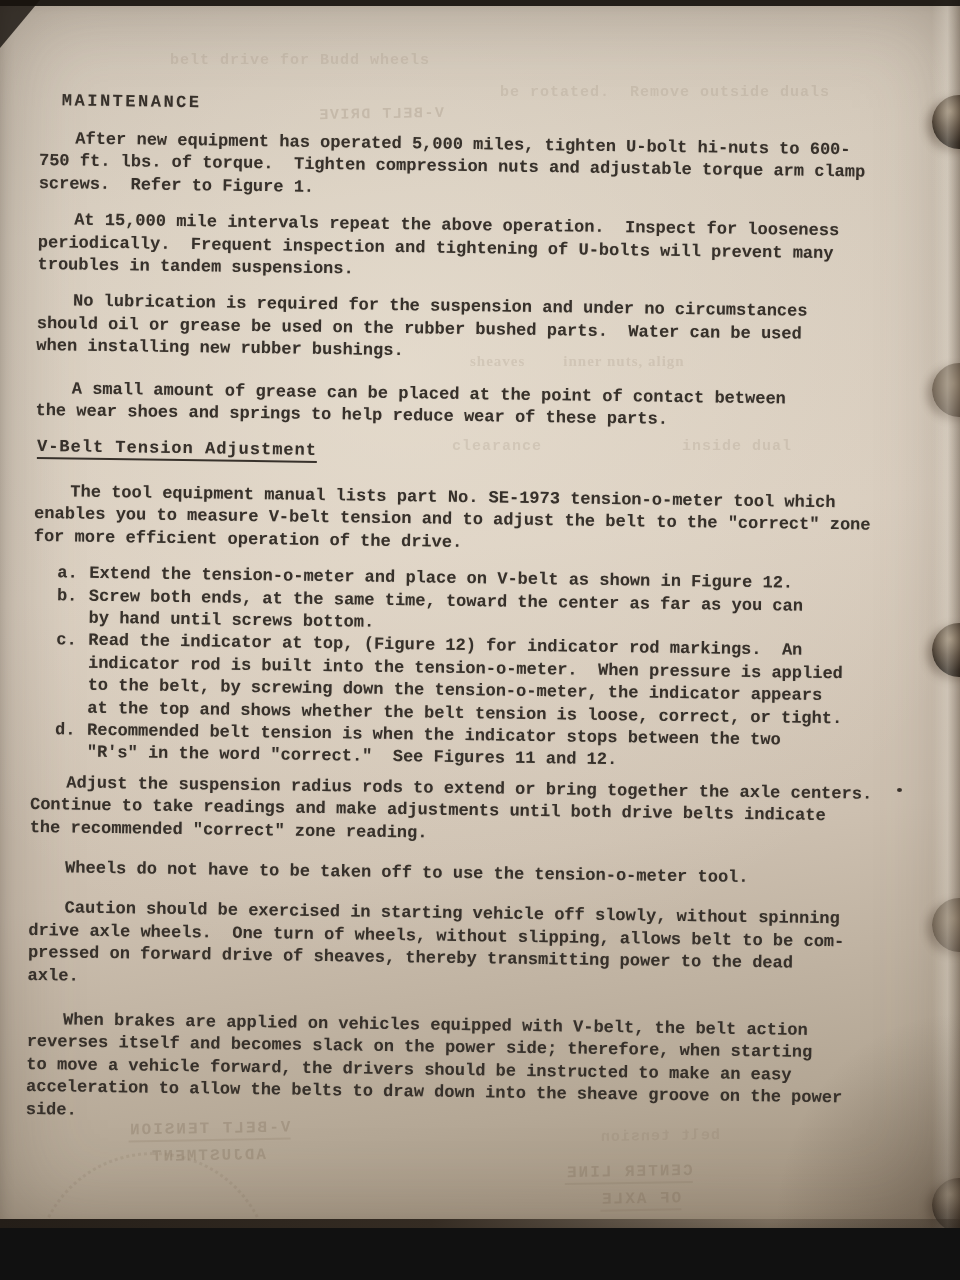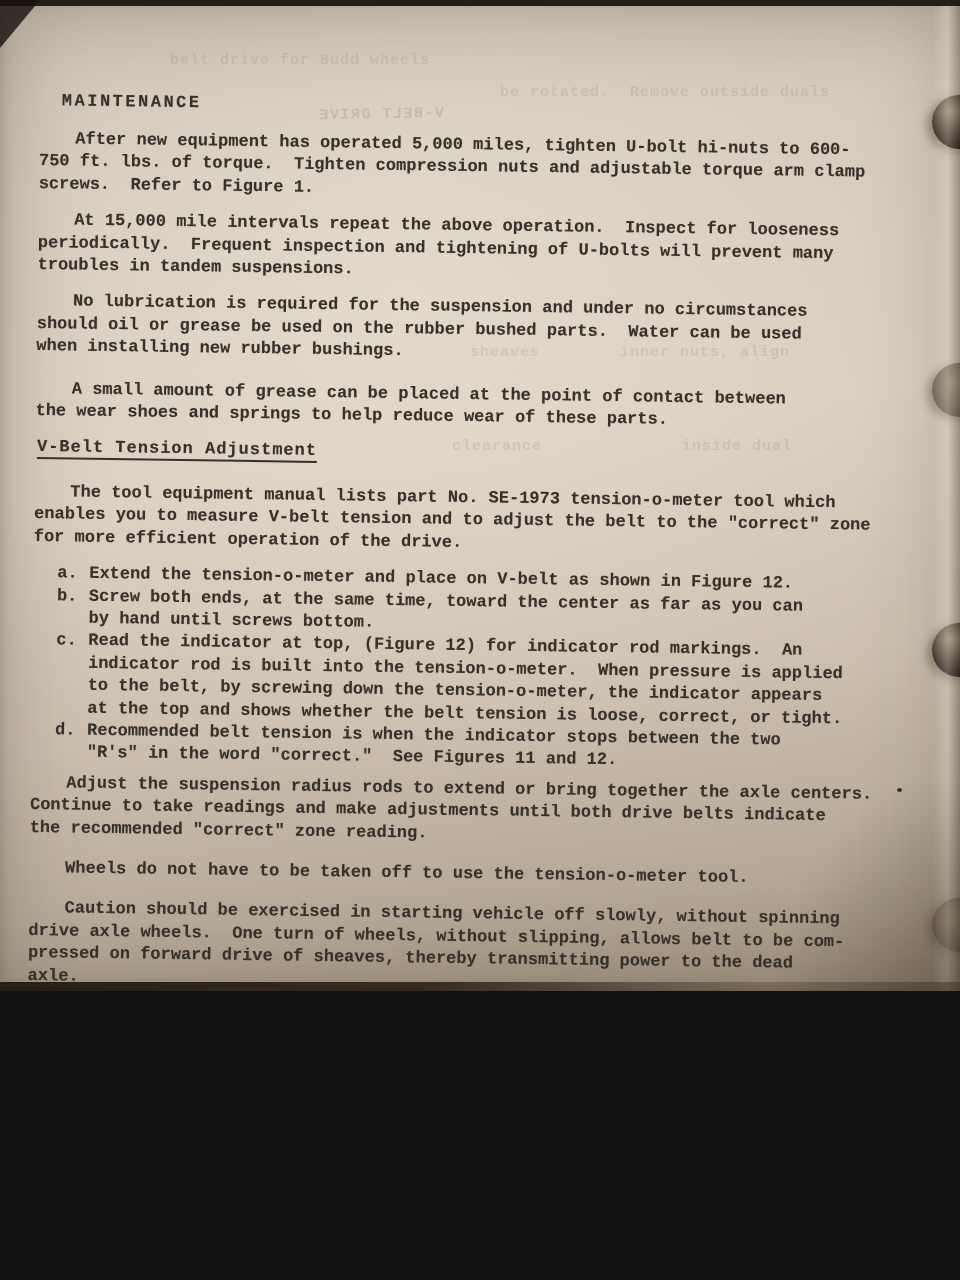--- a/index.html
+++ b/index.html
@@ -1,18 +1,18 @@
 <!DOCTYPE html>
 <html><head>
 <meta charset="utf-8">
 <style>
   html,body{margin:0;padding:0;background:#111;}
   .photo{
     position:relative;
-    width:960px;height:991px;
+    width:960px;height:1228px;
     overflow:hidden;
     background:
       radial-gradient(120% 90% at 42% 30%, rgba(239,231,217,0.55) 0%, rgba(239,231,217,0) 55%),
       linear-gradient(173deg,#c8bdaf 0%,#d3c8b9 18%,#d8ccbd 45%,#cdc0b0 68%,#b4a795 88%,#a0917d 100%);
     box-shadow: inset 0 0 90px rgba(70,58,45,0.35), inset 0 0 14px rgba(40,32,24,0.22);
     font-family:"Liberation Mono","DejaVu Sans Mono",monospace;
   }
   
   .edge-top{position:absolute;top:0;left:0;width:100%;height:6px;background:#17120e;opacity:.92;}
   .corner-tl{position:absolute;top:0;left:0;width:0;height:0;
@@ -65,21 +65,21 @@
     background:rgba(32,26,20,0.85);}
 </style>
 </head>
 <body>
 
 <div class="photo">
 
   <div class="ghost g-faint" style="left:170px;top:52px;">belt drive for Budd wheels</div>
   <div class="ghost g-faint" style="left:492px;top:84px;margin-left:8px;">be rotated.  Remove outside duals</div>
   <div class="ghost g-mid mirrored" style="left:318px;top:106px;">V-BELT DRIVE</div>
-  <div class="ghost g-faint" style="left:470px;top:344px;">sheaves        inner nuts, align</div>
+  <div class="ghost g-faint" style="left:470px;top:353px;font-family:Liberation Serif, serif;">sheaves        inner nuts, align</div>
   <div class="ghost g-faint" style="left:452px;top:438px;text-align:right;">clearance              inside dual</div>
   <div class="ghost g-faint mirrored" style="left:600px;top:1128px;">belt tension</div>
   <div class="ghost g-bold mirrored" style="left:128px;top:1120px;"><span class="g-underline">V-BELT TENSION</span></div>
   <div class="ghost g-bold mirrored" style="left:150px;top:1147px;">ADJUSTMENT</div>
   <div class="ghost g-bold mirrored" style="left:565px;top:1163px;"><span class="g-underline">CENTER LINE</span></div>
   <div class="ghost g-bold mirrored" style="left:600px;top:1190px;"><span class="g-underline">OF AXLE</span></div>
   <div class="stamp"></div>
 
   <div class="content">
     <h1>MAINTENANCE</h1>

